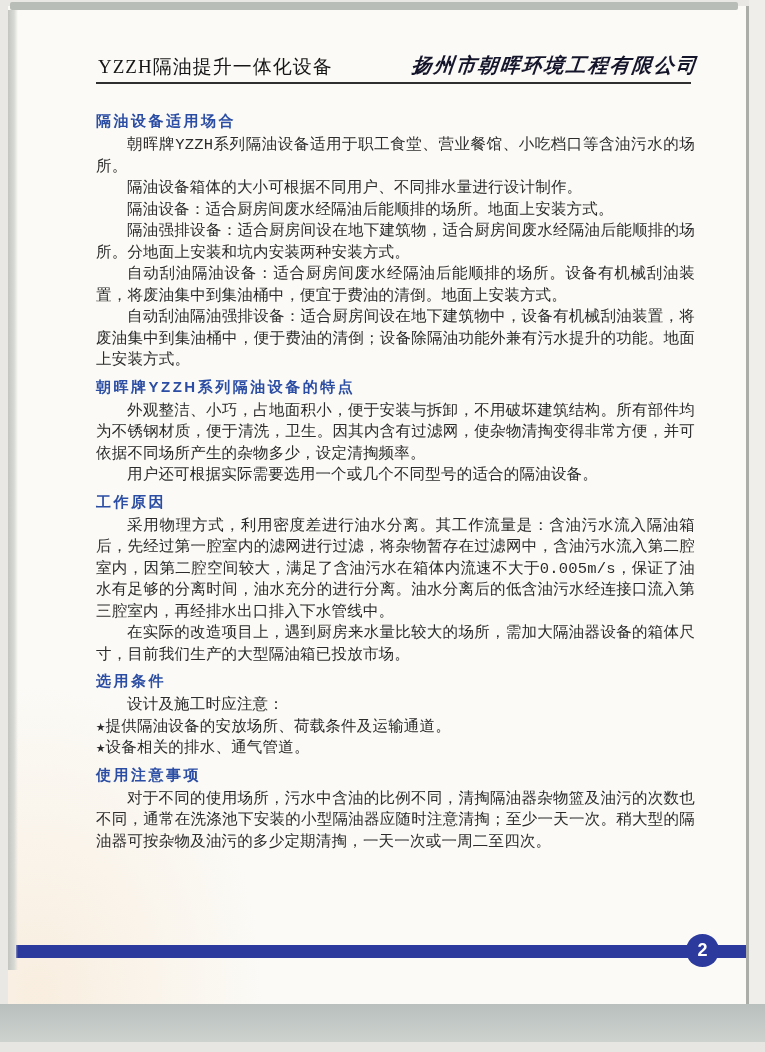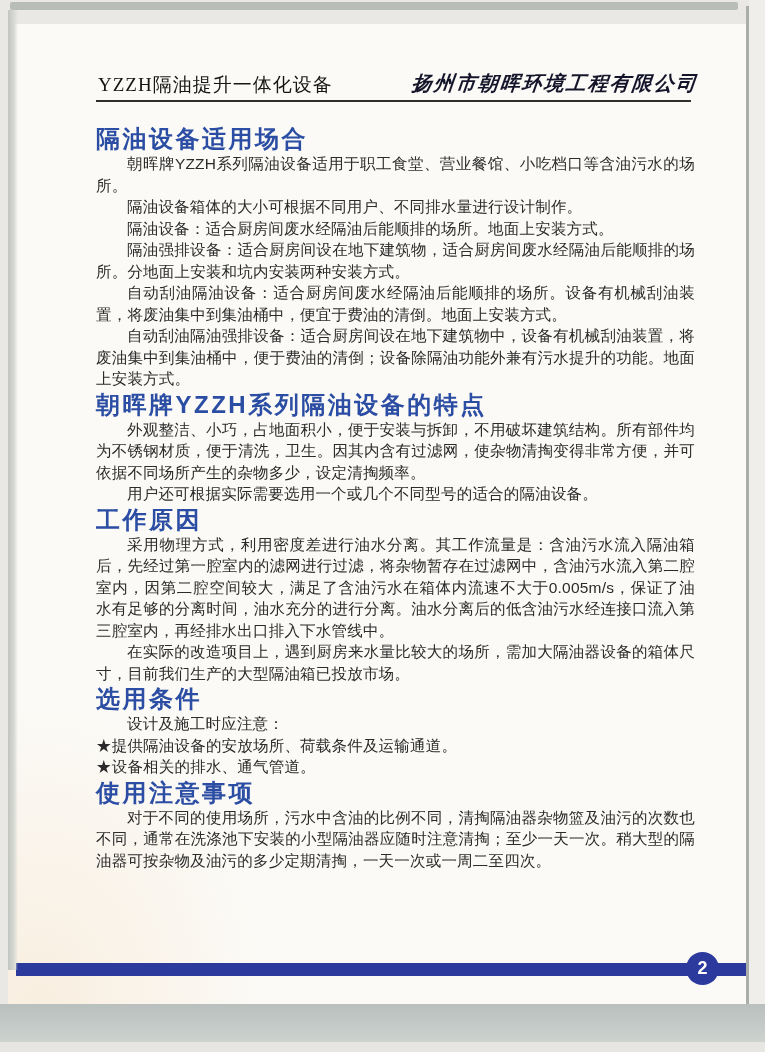--- a/index.html
+++ b/index.html
@@ -6,21 +6,21 @@
   body{
     width:765px;height:1052px;
     background:#e9e8e4;
     overflow:hidden;
     position:relative;
     font-family:"Liberation Sans",sans-serif;
   }
   .scan-root{position:absolute;inset:0;}
   
   .page{
-    position:absolute;left:8px;top:24px;width:752px;height:998px;
+    position:absolute;left:8px;top:6px;width:752px;height:998px;
     background:#fbfaf6;
     background-image:radial-gradient(ellipse at 4% 99%, rgba(247,228,205,0.55) 0%, rgba(247,228,205,0) 22%);
   }
   
   .edge-top{position:absolute;left:10px;top:2px;width:728px;height:8px;background:#b9bdb7;border-radius:2px;}
   .edge-left{position:absolute;left:8px;top:10px;width:10px;height:960px;
     background:linear-gradient(to right,#c2c5c0,#d7d9d4 60%,rgba(251,250,246,0));}
   .edge-right-line{position:absolute;left:746px;top:6px;width:3px;height:998px;background:#aaada8;}
   .edge-right-strip{position:absolute;left:749px;top:0;width:16px;height:1052px;background:#efeeea;}
   .edge-bottom-grey{position:absolute;left:0;top:1004px;width:765px;height:38px;
@@ -44,25 +44,25 @@
 
   
   .content{
     position:absolute;left:88px;top:100px;width:599px;
     color:#2b2b2b;
     font-size:15.5px;
     letter-spacing:0.2px;
     text-align:justify;
   }
   .content h2{
-    font-size:24px;line-height:24px;margin:3px 0 2px;
+    font-size:15px;line-height:24px;margin:3px 0 2px;
     color:#2b4da3;font-weight:bold;letter-spacing:2.5px;
     text-align:left;
   }
-  .content p{margin:0;line-height:21.5px;}
+  .content p{margin:0;line-height:21.5px;font-family:Liberation Mono, monospace;}
   .content p.ind{text-indent:2em;}
   .content p.bullet{text-indent:0;}
 
   
   .footer-bar{position:absolute;left:8px;top:939px;width:737px;height:13px;background:#2c3a9d;}
   .footer-endcap{position:absolute;left:738px;top:935px;width:10px;height:22px;background:#2c3a9d;}
   .page-badge{
     position:absolute;left:678px;top:928px;width:33px;height:33px;border-radius:50%;
     background:#2c3a9d;color:#ffffff;
     display:flex;align-items:center;justify-content:center;

